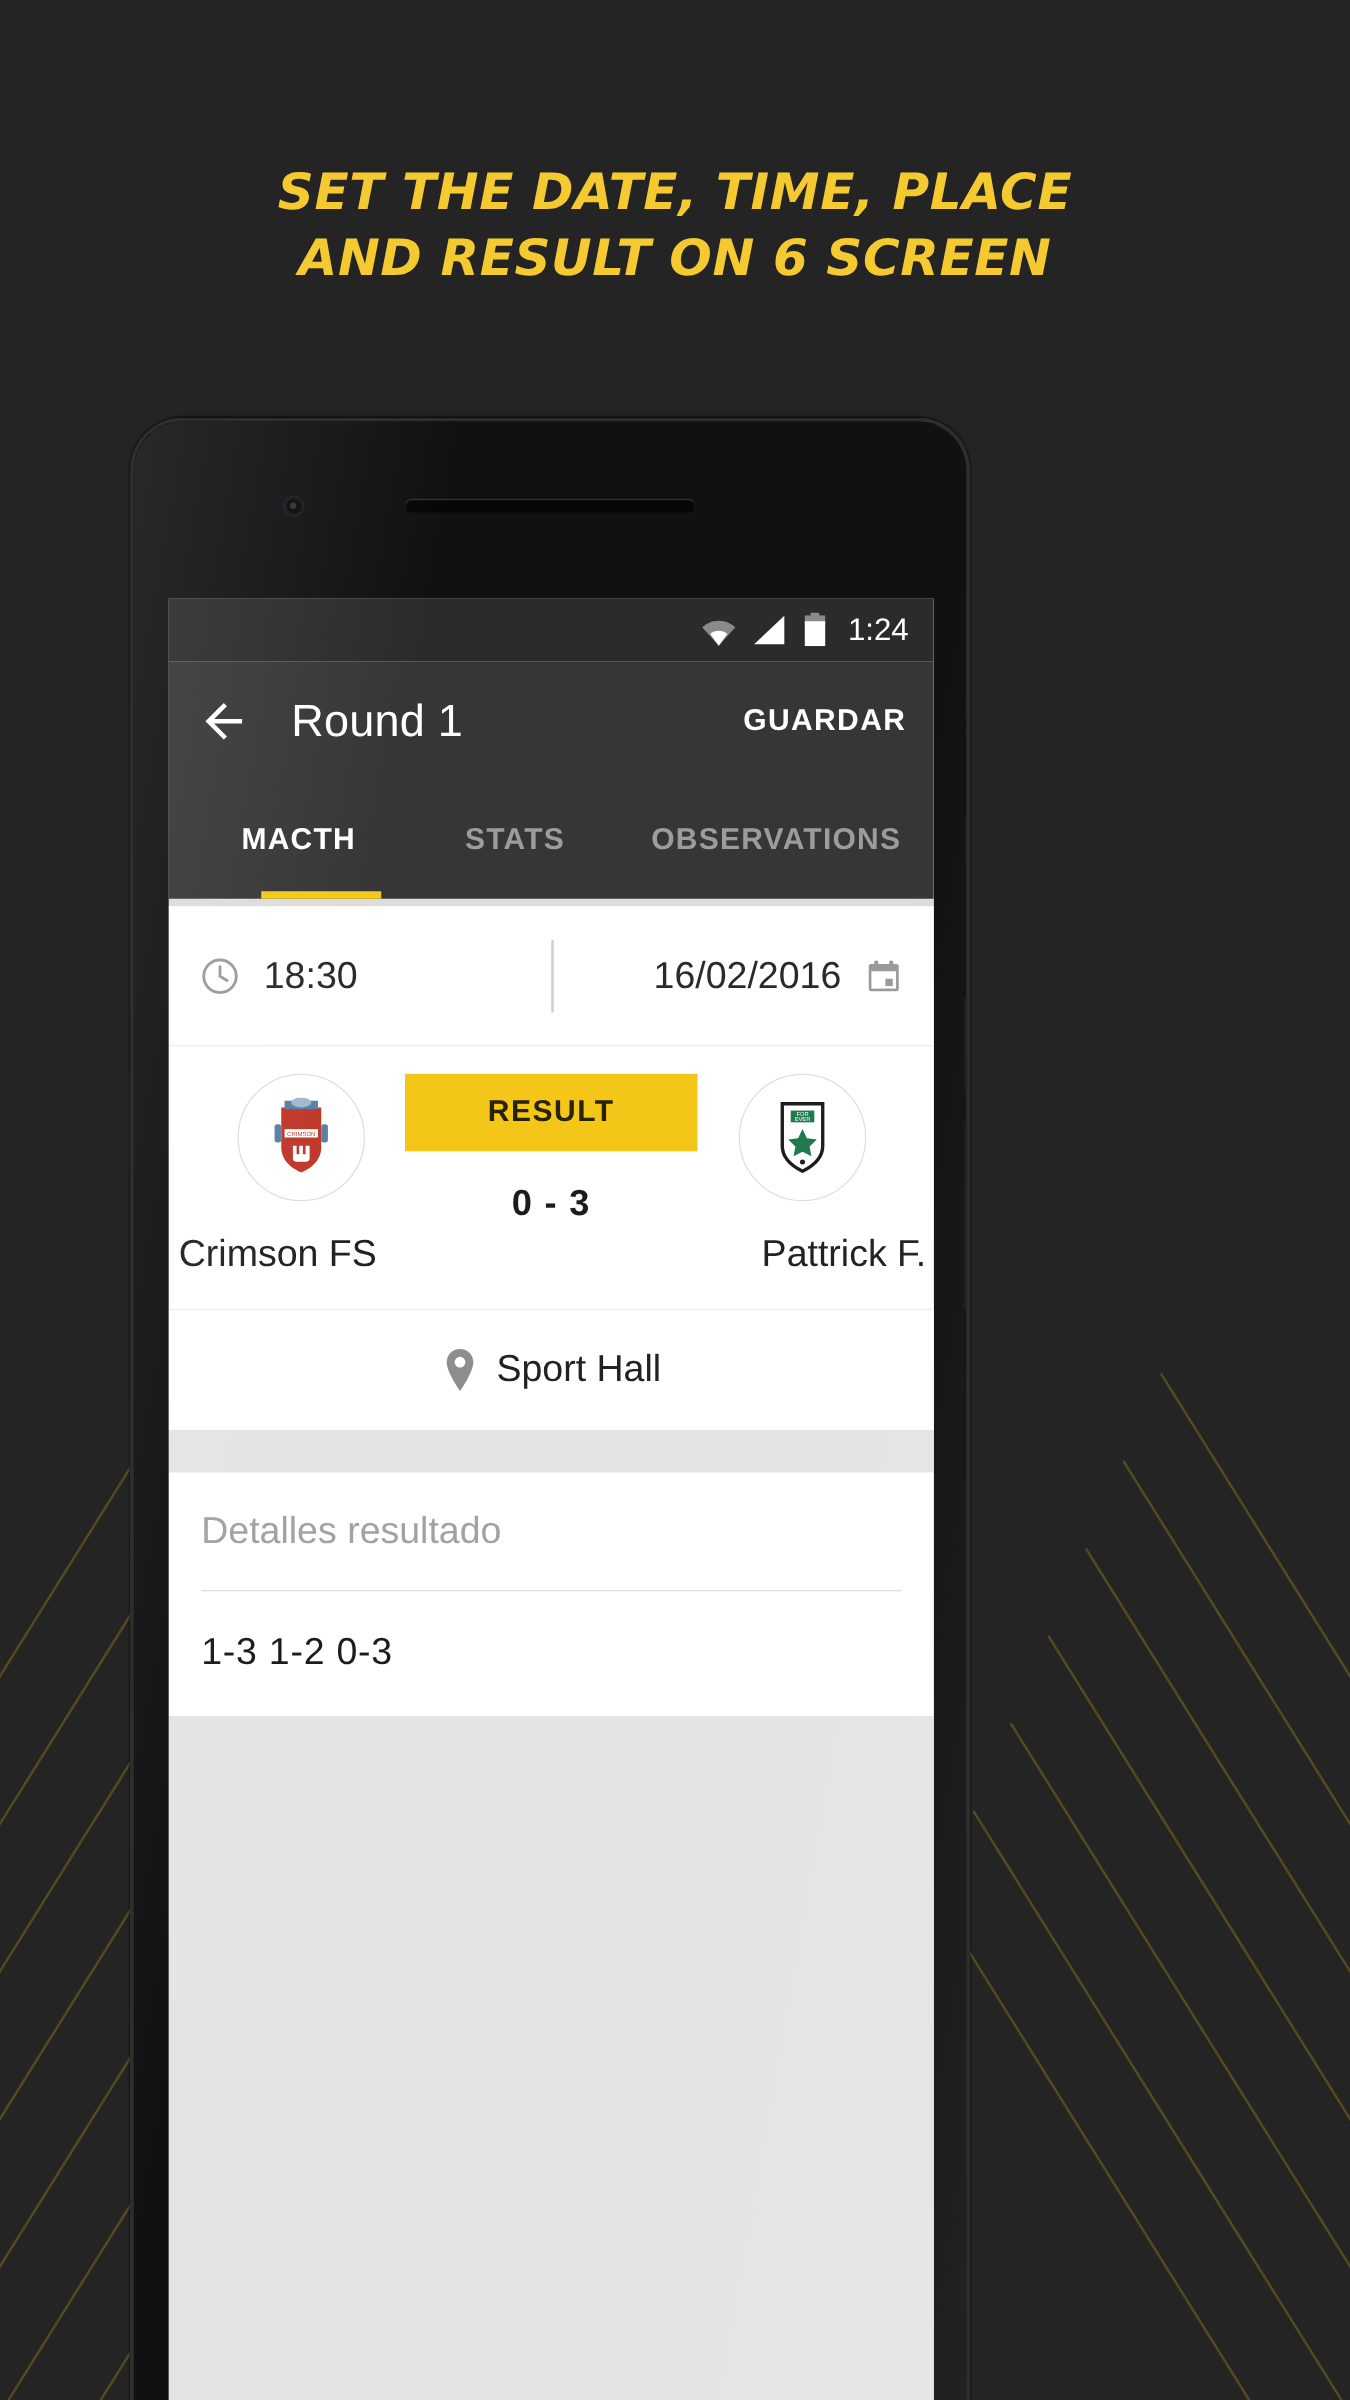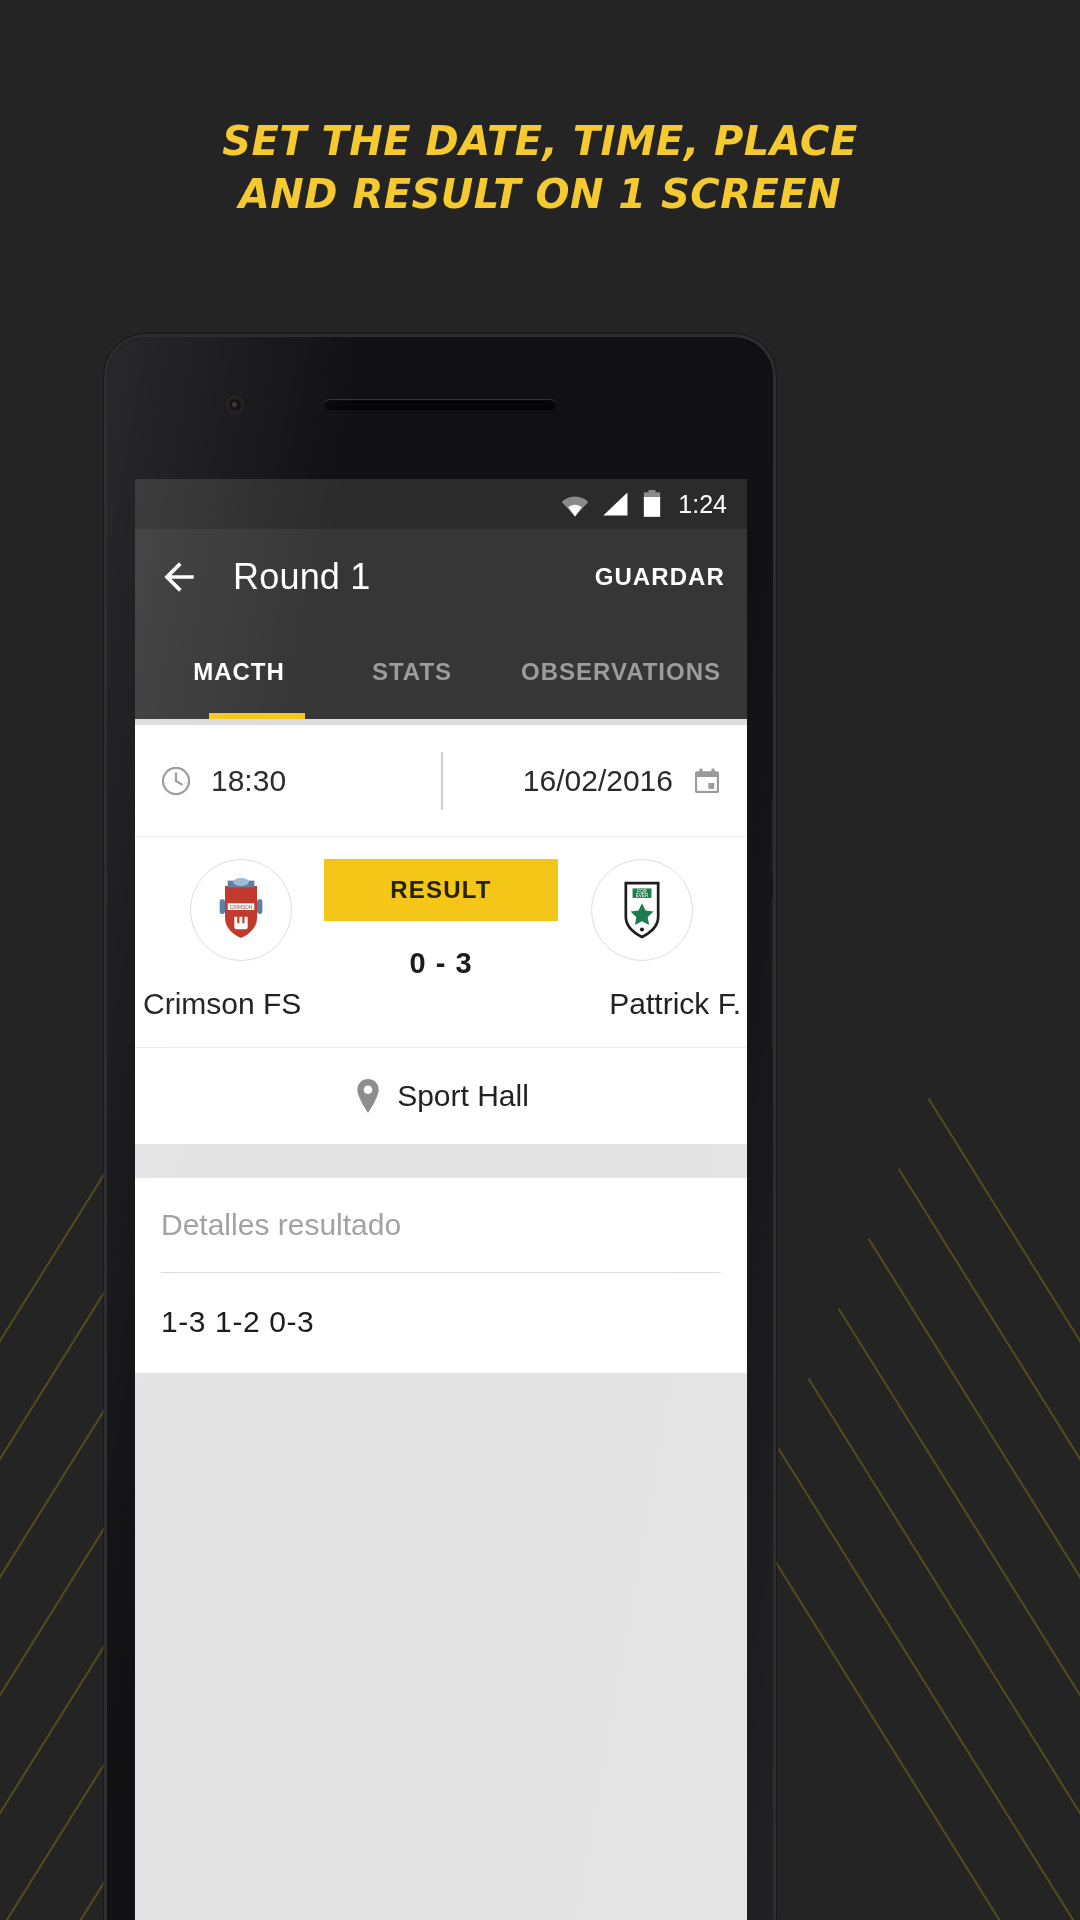--- a/index.html
+++ b/index.html
@@ -18,21 +18,21 @@
   }
   .stripes.left  { left:0;  }
   .stripes.right { right:0; }
   .stripes i {
     position:absolute; display:block; height:2px; width:760px;
     background:#7d6a18;
   }
 
   
   .headline {
-    position:absolute; top:115px; left:0; width:1080px;
+    position:absolute; top:128px; left:0; width:1080px;
     text-align:center; color:#f5c930;
     font-family:"DejaVu Sans", sans-serif;
     font-weight:bold; font-style:italic;
     font-size:40px; line-height:53px; letter-spacing:.5px;
   }
   .headline div { white-space:nowrap; }
 
   
   .phone {
     position:absolute; left:104px; top:334px;
@@ -213,21 +213,21 @@
   <i style="left:-30px;top:130px;transform:rotate(58deg)"></i>
   <i style="left:-60px;top:200px;transform:rotate(58deg)"></i>
   <i style="left:-90px;top:270px;transform:rotate(58deg)"></i>
   <i style="left:-120px;top:340px;transform:rotate(58deg)"></i>
   <i style="left:-150px;top:410px;transform:rotate(58deg)"></i>
   <i style="left:-180px;top:480px;transform:rotate(58deg)"></i>
 </div>
 
 <div class="headline">
   <div>SET THE DATE, TIME, PLACE</div>
-  <div>AND RESULT ON 1 SCREEN</div>
+  <div>AND RESULT ON 6 SCREEN</div>
 </div>
 
 <div class="phone">
   <div class="front-cam"></div>
   <div class="earpiece"></div>
   <div class="side-btn power"></div>
   <div class="side-btn vol"></div>
   <div class="phone-gloss"></div>
 
   <div class="screen">

